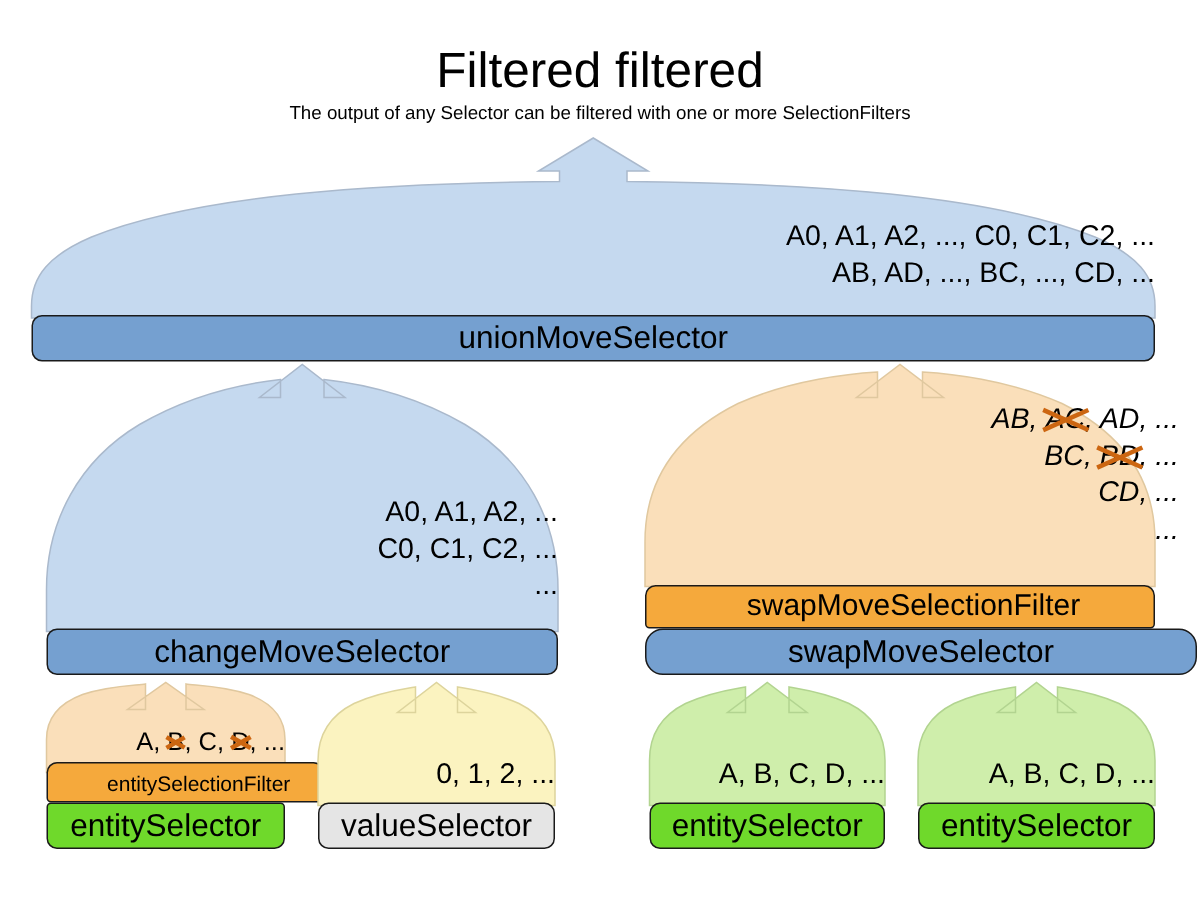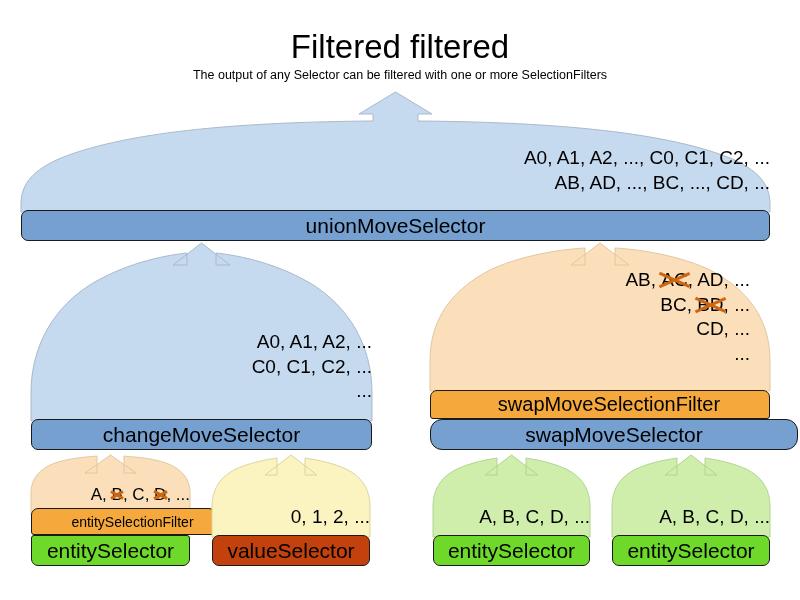--- a/index.html
+++ b/index.html
@@ -74,21 +74,21 @@
     border-radius: 7px;
     display: flex;
     align-items: center;
     justify-content: center;
     color: #000000;
     white-space: nowrap;
   }
   .bar.blue   { background: #75a0d0; }
   .bar.orange { background: #f5a93c; }
   .bar.green  { background: #6fd92b; }
-  .bar.yellow { background: #c2410c; }
+  .bar.yellow { background: #e5e5e5; }
   .bar.stacked-top    { border-radius: 7px 7px 3px 3px; padding-left: 18px; }
   .bar.stacked-bottom { border-radius: 3px 3px 7px 7px; }
 </style>
 </head>
 <body>
 
 <div id="stage">
 
   <div class="title">Filtered filtered</div>
   <div class="subtitle">The output of any Selector can be filtered with one or more SelectionFilters</div>
@@ -136,21 +136,21 @@
     <svg width="340" height="148" viewBox="0 0 340 148">
       <path d="M 0,148 L 0,118
                C 0,76 22,46 62,26
                C 98,10 138,6 155,5
                L 155,22 L 141,22 L 170,0 L 199,22 L 185,22 L 185,5
                C 202,6 242,10 278,26
                C 318,46 340,76 340,118
                L 340,148 Z" fill="#fadfba" stroke="#e0c89f" stroke-width="1"></path>
     </svg>
   </div>
-  <div class="balloon-text" style="left:410px; top:268px; width:340px; font-size:19px;">
+  <div class="balloon-text" style="left:446px; top:268px; width:340px; font-size:19px;font-style:italic;">
     <span class="ln">
       <span>AB, </span><span class="xout">AC</span><span>, AD, ...</span>
     </span>
     <span class="ln">
       <span>BC, </span><span class="xout">BD</span><span>, ...</span>
     </span>
     <span class="ln">CD, ...</span>
     <span class="ln">...</span>
   </div>
   <div class="bar orange stacked-top" style="left:430px; top:390px; width:340px; height:29px; font-size:20px;">

